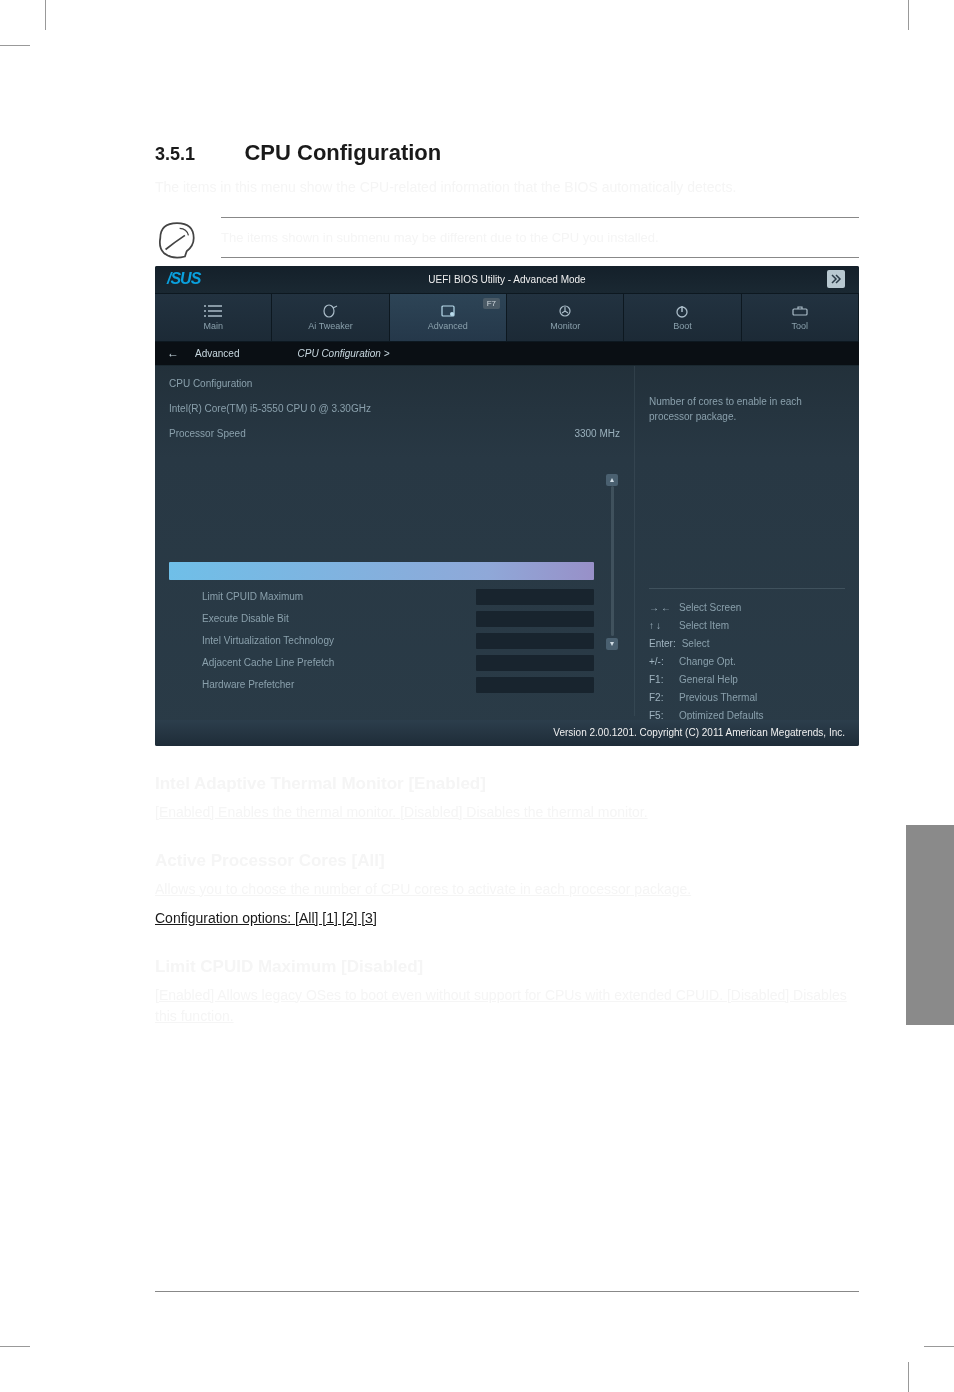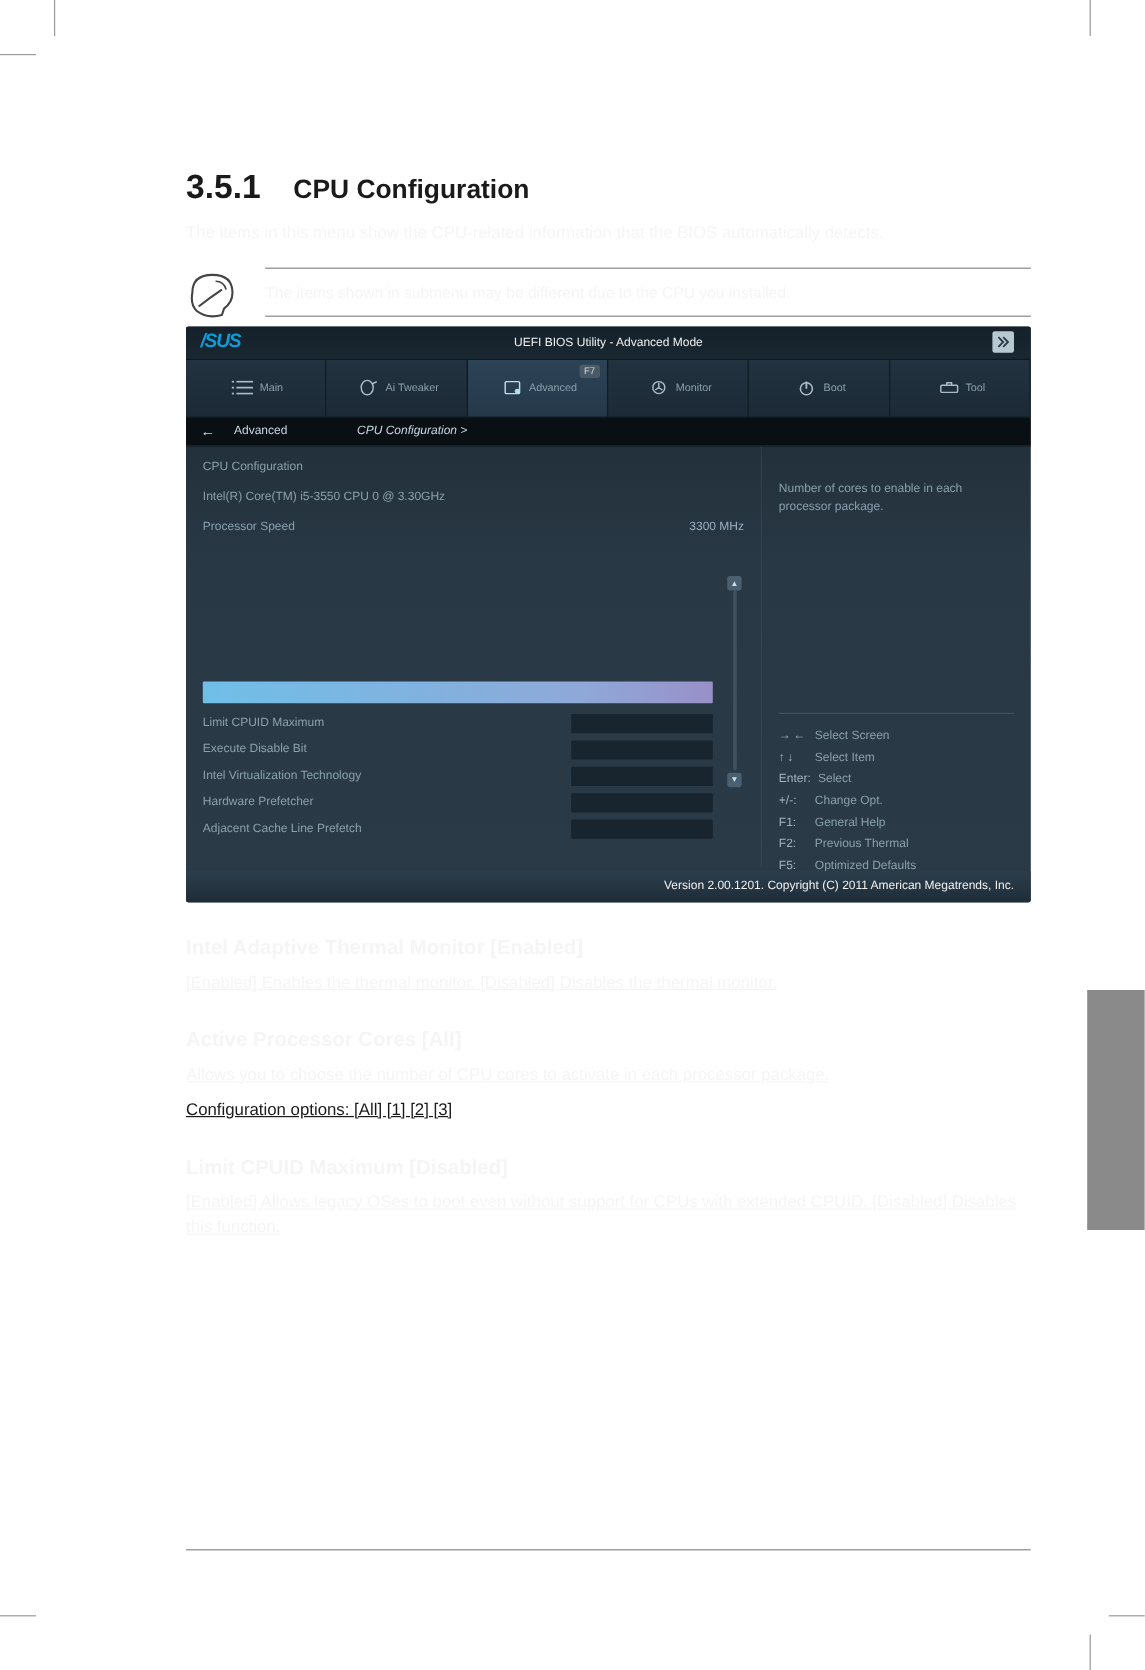--- a/index.html
+++ b/index.html
@@ -23,21 +23,21 @@
     .crop-br-v { position: absolute; bottom: 0; right: 45px; width: 1px; height: 30px; background: #999; }
     .crop-br-h { position: absolute; bottom: 45px; right: 0; width: 30px; height: 1px; background: #999; }
 
     .page-content {
       position: absolute;
       top: 140px;
       left: 155px;
       right: 95px;
     }
     .section-number {
-      font-size: 28px;
+      font-size: 18px;
       font-weight: bold;
       color: #1a1a1a;
       display: inline-block;
       width: 85px;
     }
     .section-title {
       font-size: 22px;
       font-weight: bold;
       color: #1a1a1a;
     }
@@ -116,21 +116,21 @@
       justify-content: center;
     }
     .tab-row {
       height: 48px;
       display: flex;
       border-bottom: 1px solid #0d1820;
     }
     .tab {
       flex: 1;
       display: flex;
-      flex-direction: row;
+      flex-direction: column;
       align-items: center;
       justify-content: center;
       gap: 2px;
       color: #8aa0ac;
       font-size: 9px;
       background: linear-gradient(180deg, #223240 0%, #1c2a36 100%);
       border-right: 1px solid #0d1820;
       position: relative;
     }
     .tab.active {
@@ -212,20 +212,21 @@
       right: 40px;
       top: 220px;
     }
     .option-row {
       display: flex;
       justify-content: space-between;
       align-items: center;
       height: 22px;
       font-size: 10px;
       color: #8aa0ac;
+      margin-left: 33px;
     }
     .opt-value-box {
       width: 118px;
       height: 16px;
       background: #18242e;
       border-radius: 1px;
     }
     .scroll-track {
       position: absolute;
       right: 20px;
@@ -457,25 +458,25 @@
           </div>
           <div class="option-row">
             <span>Execute Disable Bit</span>
             <div class="opt-value-box"></div>
           </div>
           <div class="option-row">
             <span>Intel Virtualization Technology</span>
             <div class="opt-value-box"></div>
           </div>
           <div class="option-row">
-            <span>Hardware Prefetcher</span>
+            <span>Adjacent Cache Line Prefetch</span>
             <div class="opt-value-box"></div>
           </div>
           <div class="option-row">
-            <span>Adjacent Cache Line Prefetch</span>
+            <span>Hardware Prefetcher</span>
             <div class="opt-value-box"></div>
           </div>
         </div>
 
         <div class="scroll-up">▴</div>
         <div class="scroll-track"></div>
         <div class="scroll-dn">▾</div>
       </div>
 
       <div class="right-panel">

